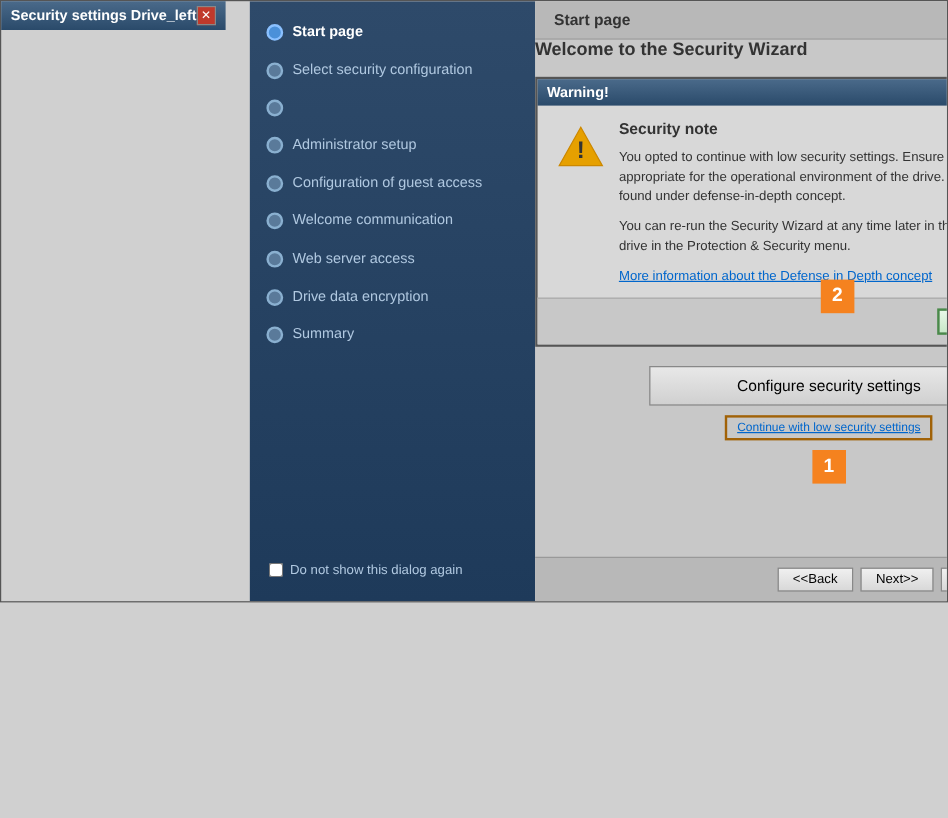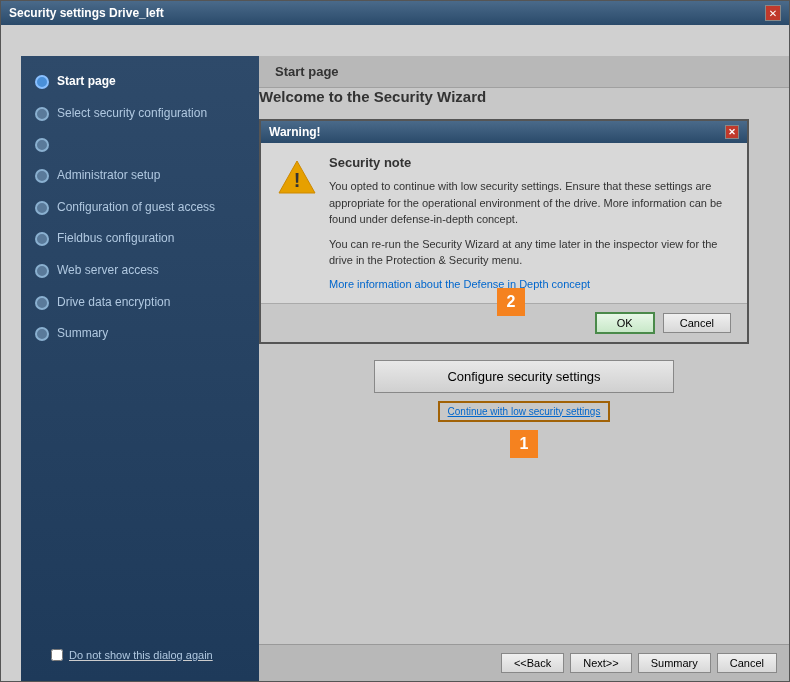--- a/index.html
+++ b/index.html
@@ -1,24 +1,23 @@
 <!DOCTYPE html>
 <html><head>
   <meta charset="utf-8">
   <style>
     * { box-sizing: border-box; margin: 0; padding: 0; }
     body { font-family: Arial, sans-serif; font-size: 12px; background: #d0d0d0; width: 790px; height: 682px; overflow: hidden; }
 
     .window {
       width: 790px;
-      height: 682px;
-      display: flex;
-      flex-direction: column;
+      height: 502px;
+      display: flex;
+      flex-direction: row;
       border: 1px solid #555;
-      gap: 31px;
     }
 
     .title-bar {
       background: linear-gradient(to bottom, #4a6a8a, #2a4a6a);
       color: white;
       padding: 4px 8px;
       display: flex;
       align-items: center;
       justify-content: space-between;
       height: 24px;
@@ -94,24 +93,23 @@
       color: #b0c8e0;
     }
 
     .sidebar-item.active .sidebar-item-label {
       color: white;
       font-weight: bold;
     }
 
     .sidebar-bottom {
       margin-top: auto;
-      padding: 10px 30px;
+      padding: 10px 16px;
       display: flex;
       gap: 6px;
-      text-decoration: underline;
     }
 
     .checkbox-small {
       width: 12px;
       height: 12px;
     }
 
     .sidebar-bottom-label {
       color: #b0c8e0;
       font-size: 11px;
@@ -196,20 +194,21 @@
 
     .warning-body-text {
       font-size: 11px;
       color: #333;
       line-height: 1.5;
       margin-bottom: 8px;
     }
 
     .warning-link {
       color: #0066cc;
+      text-decoration: underline;
       font-size: 11px;
       cursor: pointer;
     }
 
     .warning-footer {
       background: #c8c8c8;
       padding: 8px 16px;
       display: flex;
       justify-content: flex-end;
       align-items: center;
@@ -312,21 +311,21 @@
       <div class="sidebar-item">
         <div class="dot"></div>
         <span class="sidebar-item-label">Administrator setup</span>
       </div>
       <div class="sidebar-item">
         <div class="dot"></div>
         <span class="sidebar-item-label">Configuration of guest access</span>
       </div>
       <div class="sidebar-item">
         <div class="dot"></div>
-        <span class="sidebar-item-label">Fieldbus configuration</span>
+        <span class="sidebar-item-label">Welcome communication</span>
       </div>
       <div class="sidebar-item">
         <div class="dot"></div>
         <span class="sidebar-item-label">Web server access</span>
       </div>
       <div class="sidebar-item">
         <div class="dot"></div>
         <span class="sidebar-item-label">Drive data encryption</span>
       </div>
       <div class="sidebar-item">

